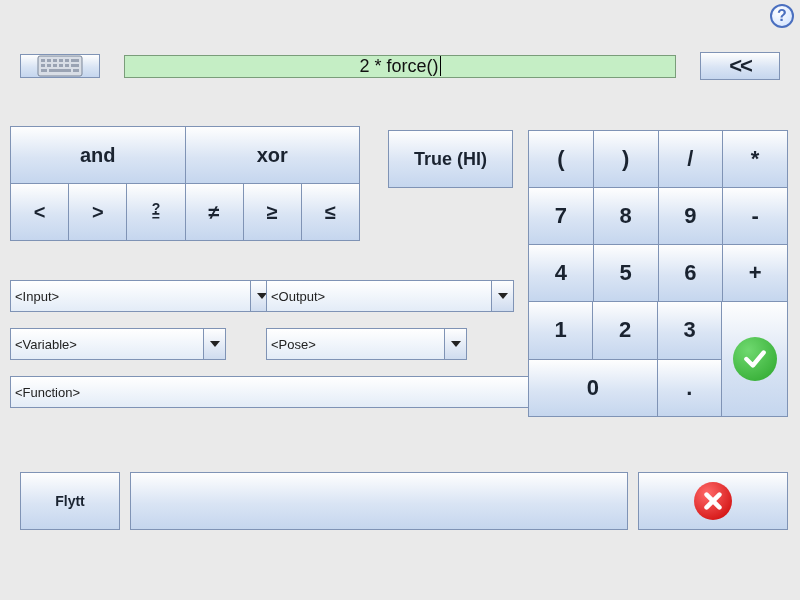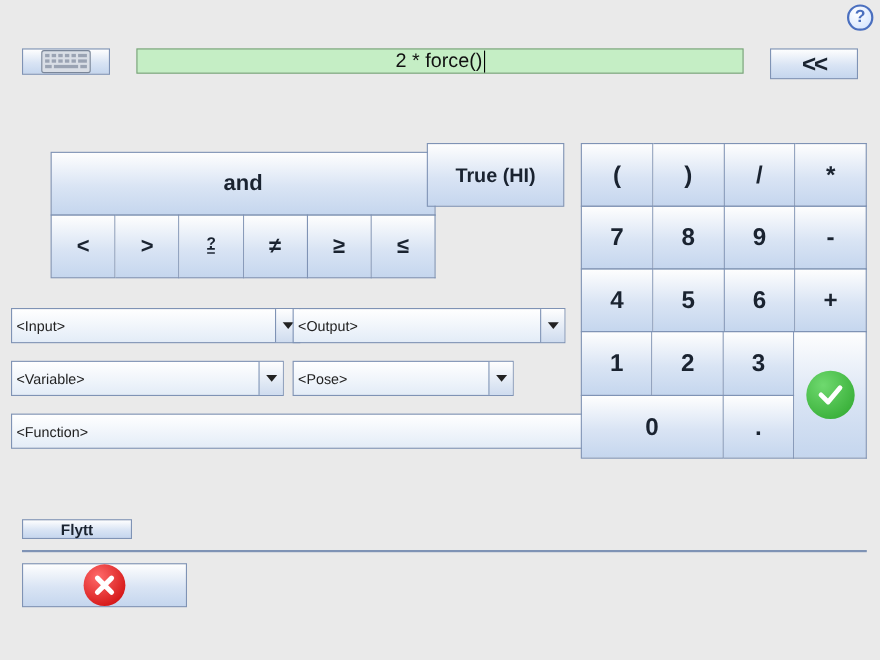--- a/index.html
+++ b/index.html
@@ -18,33 +18,33 @@
   .btn {
     background: linear-gradient(#fefefe, #d9e4f4 55%, #c5d6ee);
     border: 1px solid #7f93b5;
     display: flex; align-items: center; justify-content: center;
     font-size: 18px; color: #1a2330; cursor: pointer;
     user-select: none;
   }
 
   .top-row {
     position: absolute; left: 20px; right: 20px; top: 44px; height: 44px;
-    display: flex; gap: 24px; align-items: flex-start;
+    display: flex; gap: 24px; align-items: center;
   }
   .kbd-btn { width: 80px; }
   .kbd-svg { width: 46px; height: 22px; }
   .expr {
     flex: 1; background: #c5eec5; border: 1px solid #7a9d7a;
     display: flex; align-items: center; justify-content: center;
     font-size: 18px; color: #111; position: relative;
   }
   .caret { display: inline-block; width: 1px; height: 20px; background: #000; margin-left: 1px; vertical-align: middle; }
   .backspace { width: 80px; font-size: 22px; font-weight: bold; letter-spacing: -2px; }
 
-  .left-block { position: absolute; left: 10px; top: 138px; width: 350px; margin-left: 36px; }
+  .left-block { position: absolute; left: 10px; top: 126px; width: 350px; }
   .logic-row { display: flex; height: 58px; }
   .logic-row .btn { flex: 1; font-weight: bold; font-size: 20px; }
   .logic-row .btn + .btn { border-left: none; }
   .cmp-row { display: flex; height: 58px; margin-top: -1px; }
   .cmp-row .btn { flex: 1; font-weight: bold; font-size: 20px; }
   .cmp-row .btn + .btn { border-left: none; }
 
   .bool-block { position: absolute; left: 378px; top: 130px; width: 135px; padding-left: 10px; }
   .bool-block .btn { height: 58px; font-weight: bold; font-size: 18px; }
   .bool-block .btn + .btn { margin-top: -1px; }
@@ -71,21 +71,21 @@
   .numpad .nrow + .nrow { margin-top: -1px; }
   .numpad .btn { flex: 1; font-weight: bold; font-size: 22px; }
   .numpad .btn + .btn { border-left: none; }
   .numpad .wide2 { flex: 2; }
   .ok-cell { flex: 1; display: flex; align-items: center; justify-content: center;
     border: 1px solid #7f93b5; border-left: none;
     background: linear-gradient(#fefefe, #d9e4f4 55%, #c5d6ee); cursor: pointer; }
   .ok-circle { width: 44px; height: 44px; border-radius: 50%; background: radial-gradient(circle at 35% 30%, #6fd96f, #2ba52b); display: flex; align-items: center; justify-content: center; }
   .ok-circle svg { width: 26px; height: 26px; }
 
-  .bottom-row { position: absolute; left: 20px; right: 12px; bottom: 70px; height: 58px; display: flex; gap: 10px; flex-direction: column; }
+  .bottom-row { position: absolute; left: 20px; right: 12px; bottom: 70px; height: 58px; display: flex; gap: 10px; }
   .flytt { width: 100px; font-size: 14px; font-weight: bold; }
   .spacer { flex: 1; background: linear-gradient(#fefefe, #d9e4f4 55%, #c5d6ee); border: 1px solid #7f93b5; }
   .cancel-cell { width: 150px; display: flex; align-items: center; justify-content: center;
     background: linear-gradient(#fefefe, #d9e4f4 55%, #c5d6ee); border: 1px solid #7f93b5; cursor: pointer; }
   .x-circle { width: 38px; height: 38px; border-radius: 50%; background: radial-gradient(circle at 35% 30%, #ff6a6a, #c90000); display: flex; align-items: center; justify-content: center; }
   .x-circle svg { width: 22px; height: 22px; }
 
   .qe { font-size: 14px; line-height: 0.6; display: flex; flex-direction: column; align-items: center; }
 </style>
 </head>
@@ -119,20 +119,21 @@
   <div class="expr">
     <span>2 * force()</span>
       <span class="caret"></span>
   </div>
   <div class="btn backspace">&lt;&lt;</div>
 </div>
 
 <div class="left-block">
   <div class="logic-row">
     <div class="btn">and</div>
+    <div class="btn">xor</div>
   </div>
   <div class="cmp-row">
     <div class="btn">&lt;</div>
     <div class="btn">&gt;</div>
     <div class="btn">
         <span class="qe">
           <span>?</span>
           <span>=</span>
         </span>
       </div>
@@ -151,21 +152,21 @@
   <span class="arrow">
       <span class="tri"></span>
     </span>
 </div>
 <div class="dropdown" style="left:266px; top:280px; width:248px;">
   <span>&lt;Output&gt;</span>
   <span class="arrow">
       <span class="tri"></span>
     </span>
 </div>
-<div class="dropdown" style="left:10px; top:328px; width:248px;">
+<div class="dropdown" style="left:10px; top:328px; width:216px;">
   <span>&lt;Variable&gt;</span>
   <span class="arrow">
       <span class="tri"></span>
     </span>
 </div>
 <div class="dropdown" style="left:266px; top:328px; width:201px;">
   <span>&lt;Pose&gt;</span>
   <span class="arrow">
       <span class="tri"></span>
     </span>

